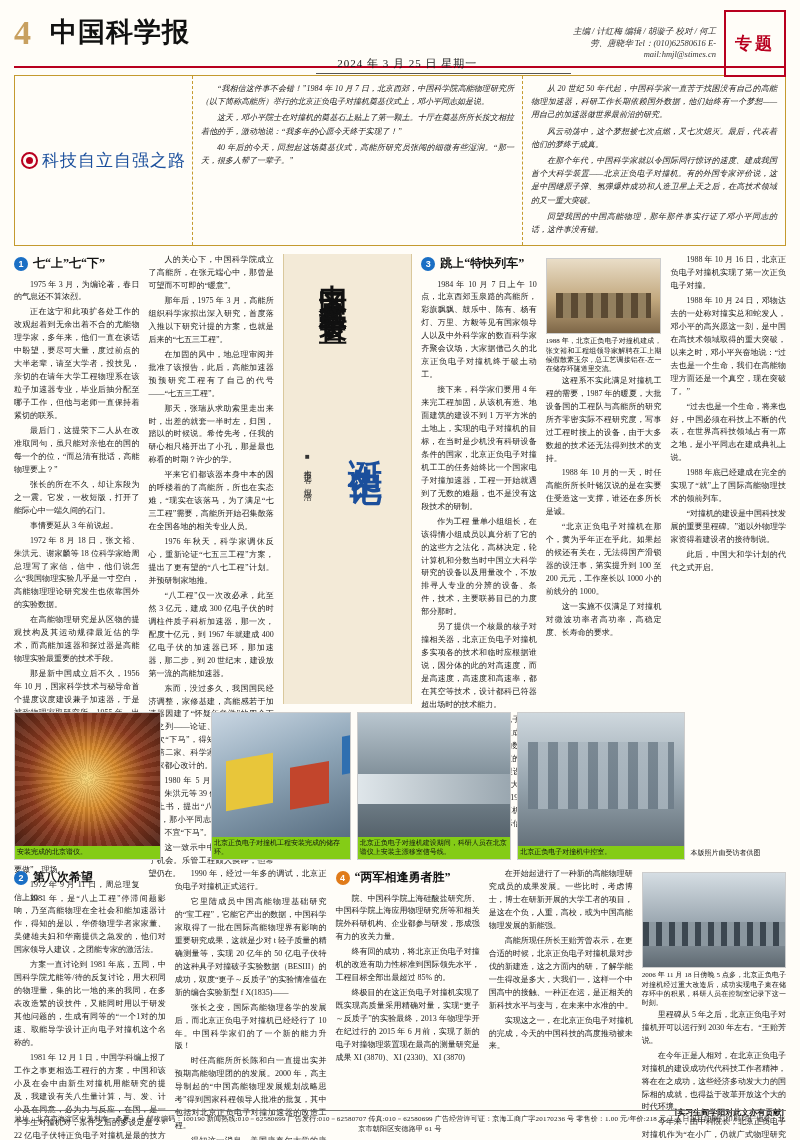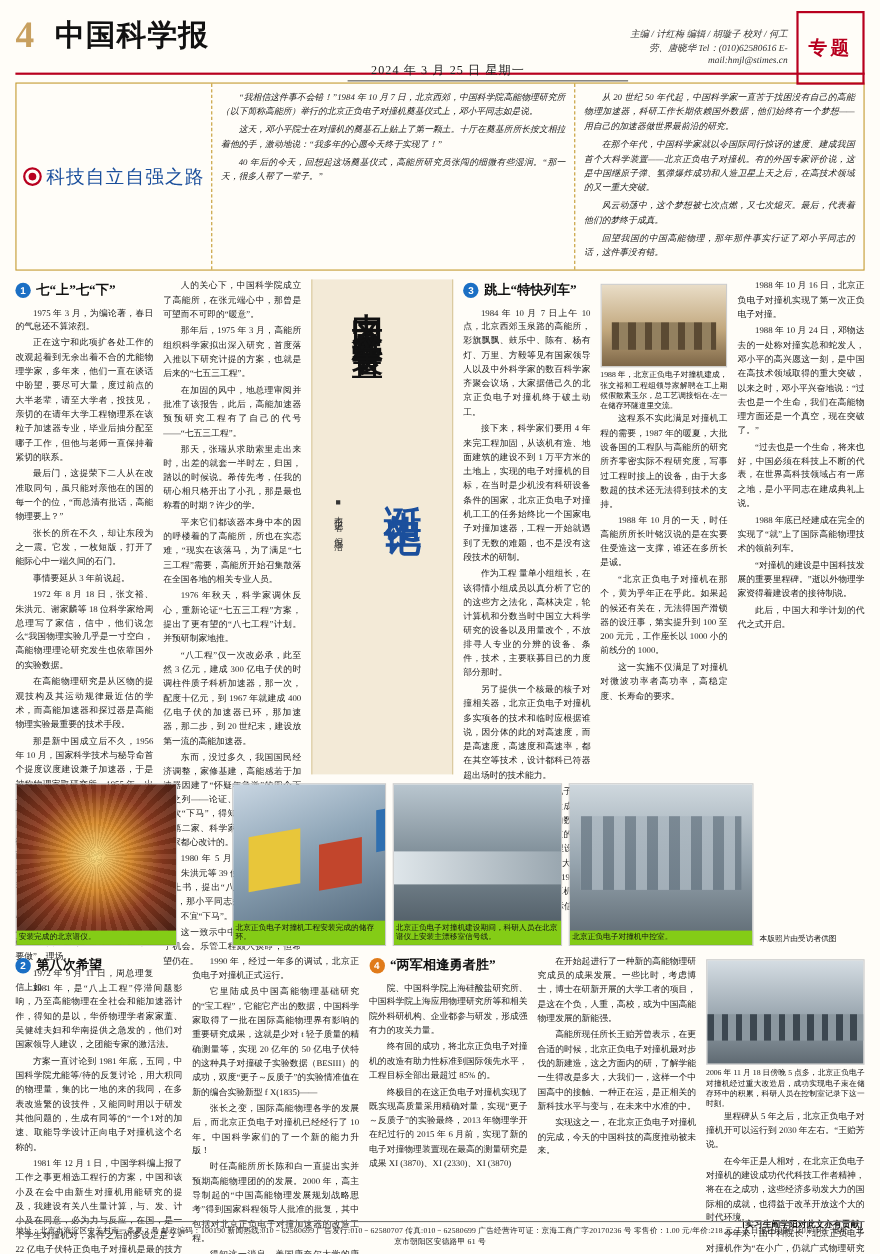--- a/index.html
+++ b/index.html
@@ -237,22 +237,22 @@
       <span class="qb-emblem"></span>
       <span class="qb-title">科技自立自强之路</span>
     </div>
     <div class="qb-mid">
       <p>“我相信这件事不会错！”1984 年 10 月 7 日，北京西郊，中国科学院高能物理研究所（以下简称高能所）举行的北京正负电子对撞机奠基仪式上，邓小平同志如是说。</p>
       <p>这天，邓小平院士在对撞机的奠基石上贴上了第一颗土。十厅在奠基所所长按文相拉着他的手，激动地说：“我多年的心愿今天终于实现了！”</p>
       <p>40 年后的今天，回想起这场奠基仪式，高能所研究员张闯的细微有些湿润。“那一天，很多人帮了一辈子。”</p>
     </div>
     <div class="qb-right">
       <p>从 20 世纪 50 年代起，中国科学家一直苦于找困没有自己的高能物理加速器，科研工作长期依赖国外数据，他们始终有一个梦想——用自己的加速器做世界最前沿的研究。</p>
+      <p>风云动荡中，这个梦想被七次点燃，又七次熄灭。最后，代表着他们的梦终于成真。</p>
       <p>在那个年代，中国科学家就以令国际同行惊讶的速度、建成我国首个大科学装置——北京正负电子对撞机。有的外国专家评价说，这是中国继原子弹、氢弹爆炸成功和人造卫星上天之后，在高技术领域的又一重大突破。</p>
-      <p>风云动荡中，这个梦想被七次点燃，又七次熄灭。最后，代表着他们的梦终于成真。</p>
       <p>回望我国的中国高能物理，那年那件事实行证了邓小平同志的话，这件事没有错。</p>
     </div>
   </div>
 
   <div class="main">
 
     <div class="col col-a">
       <div class="subhead">
         <span class="num-circle">1</span>
         <span class="subhead-text">七“上”七“下”</span>

